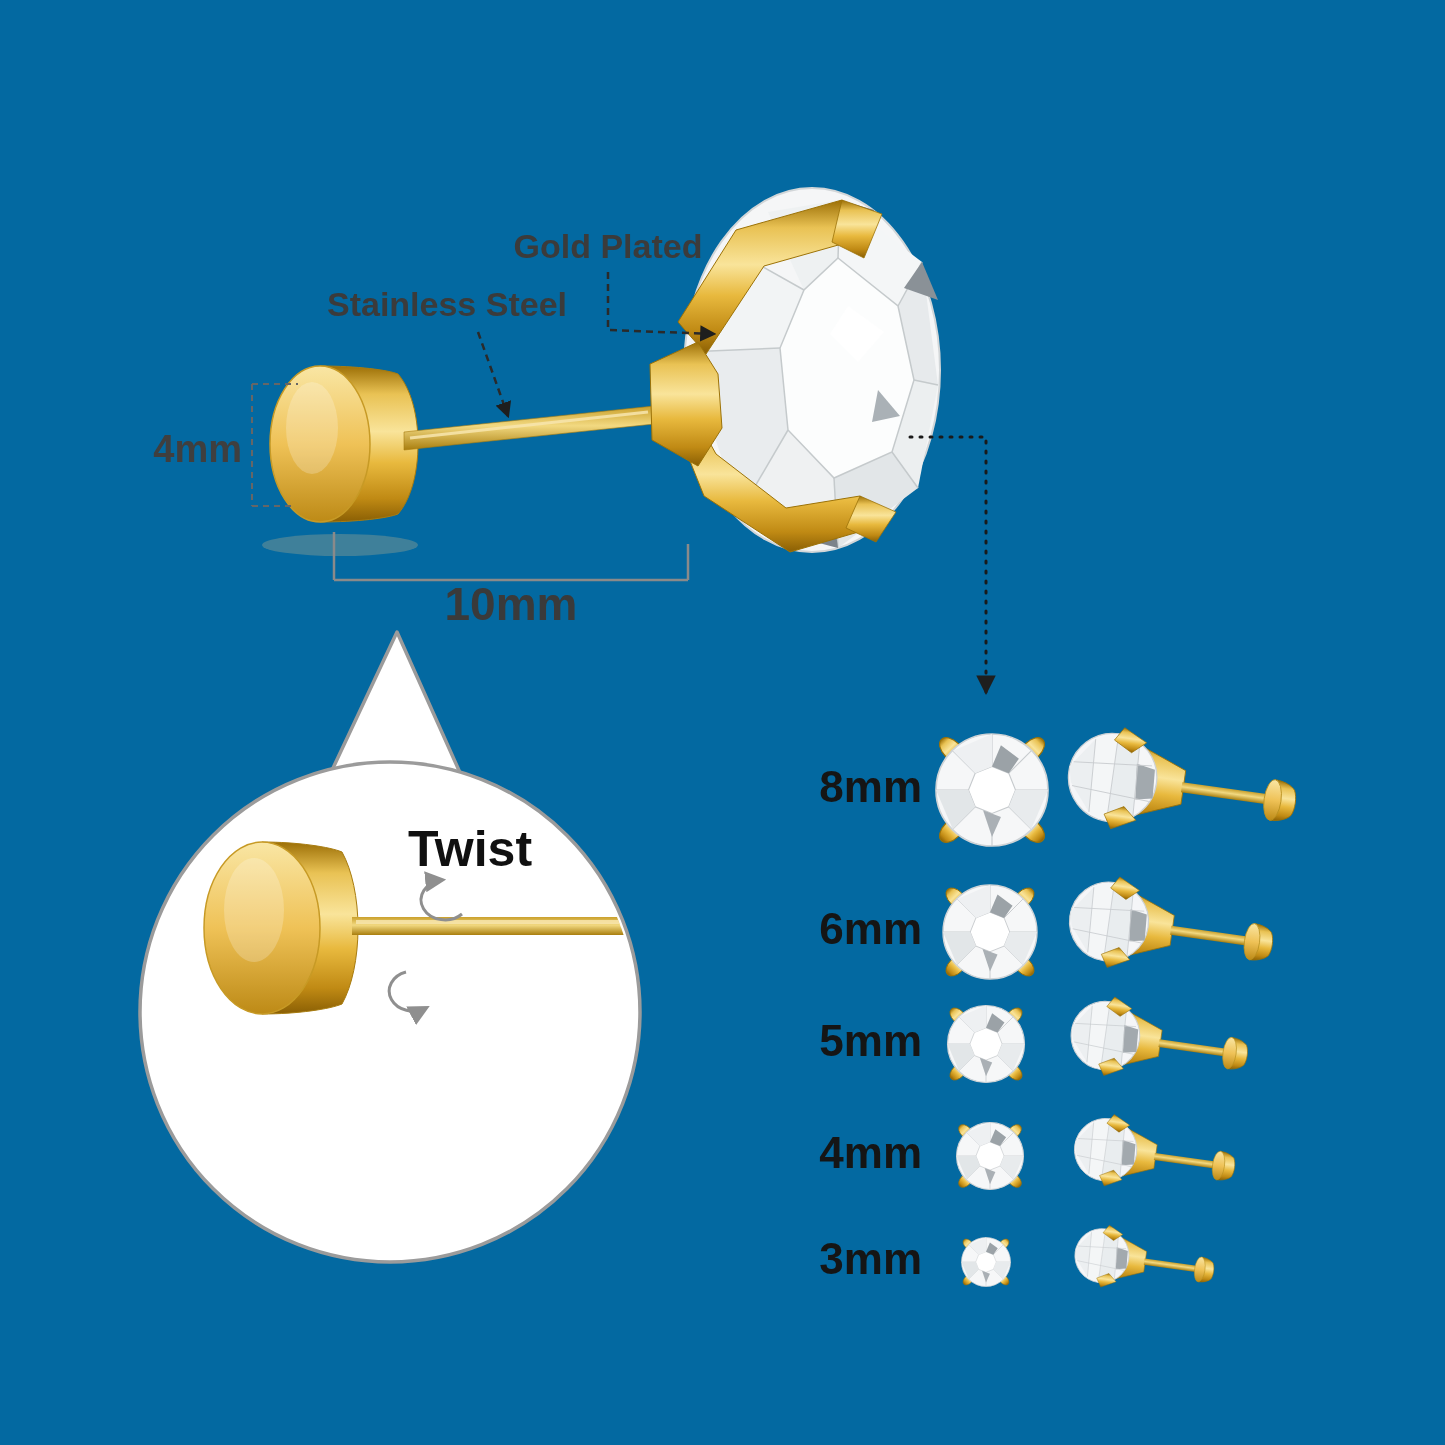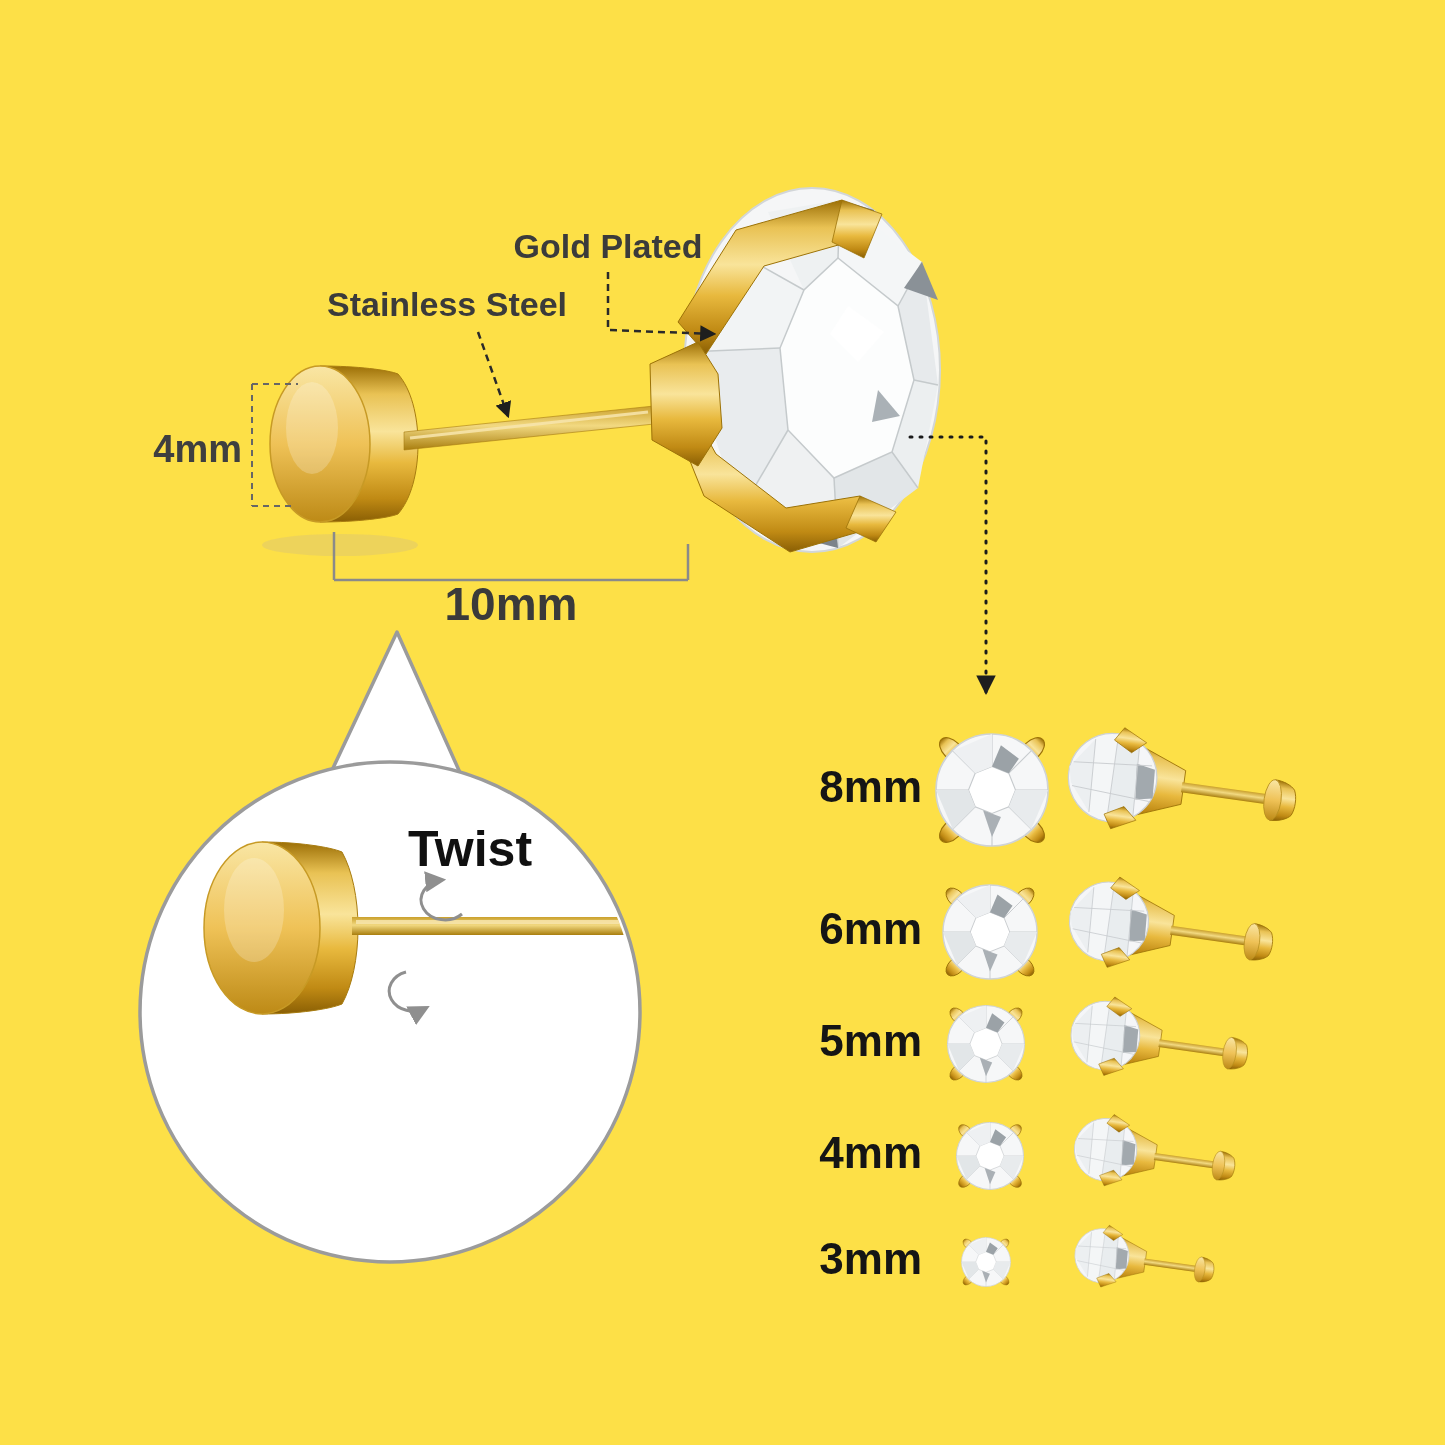--- a/index.html
+++ b/index.html
@@ -1,19 +1,19 @@
 <!DOCTYPE html>
 <html><head>
 <meta charset="utf-8">
 <style>
   html,body { margin:0; padding:0; background:#ffffff; }
   .canvas {
     position:relative;
     width:1445px; height:1445px;
-    background:#fde047;
+    background:#0369a1;
     overflow:hidden;
     font-family:"Liberation Sans", sans-serif;
   }
   svg { position:absolute; inset:0; }
   text {
     font-family:"Liberation Sans", sans-serif;
     font-weight:700;
   }
   .lbl-callout { font-size:34px; fill:#3b3b3b; }
   .lbl-dim     { font-size:38px; fill:#3f3f3f; }

